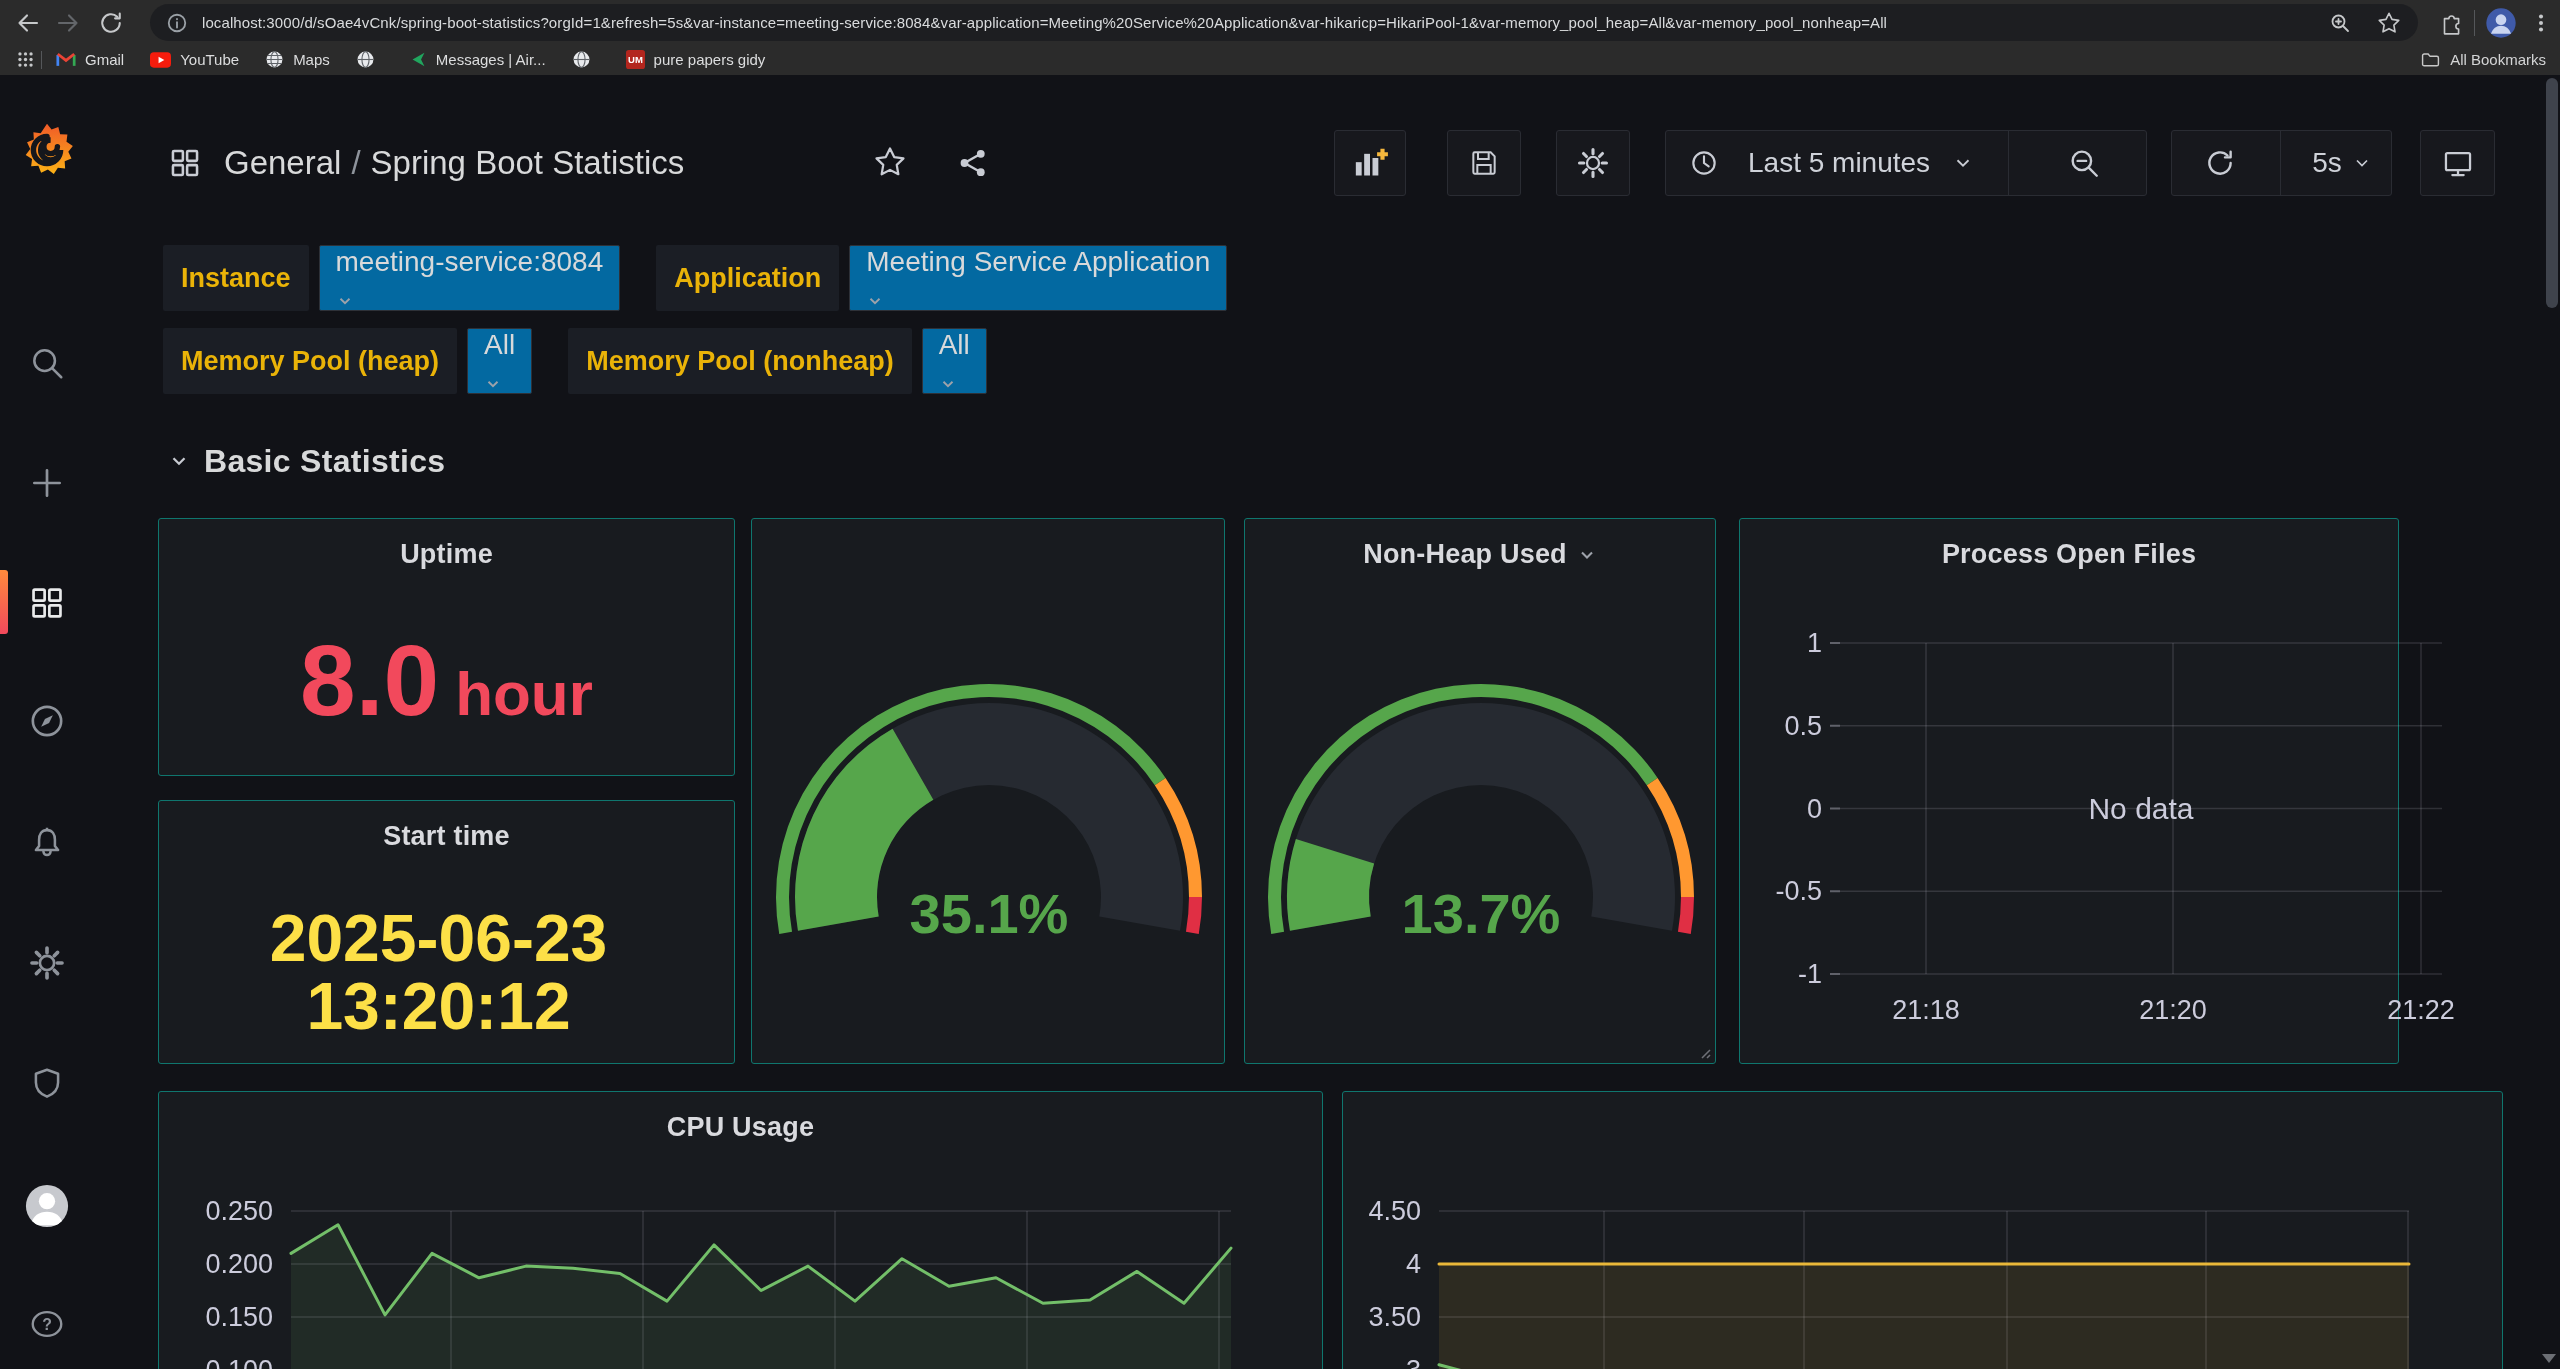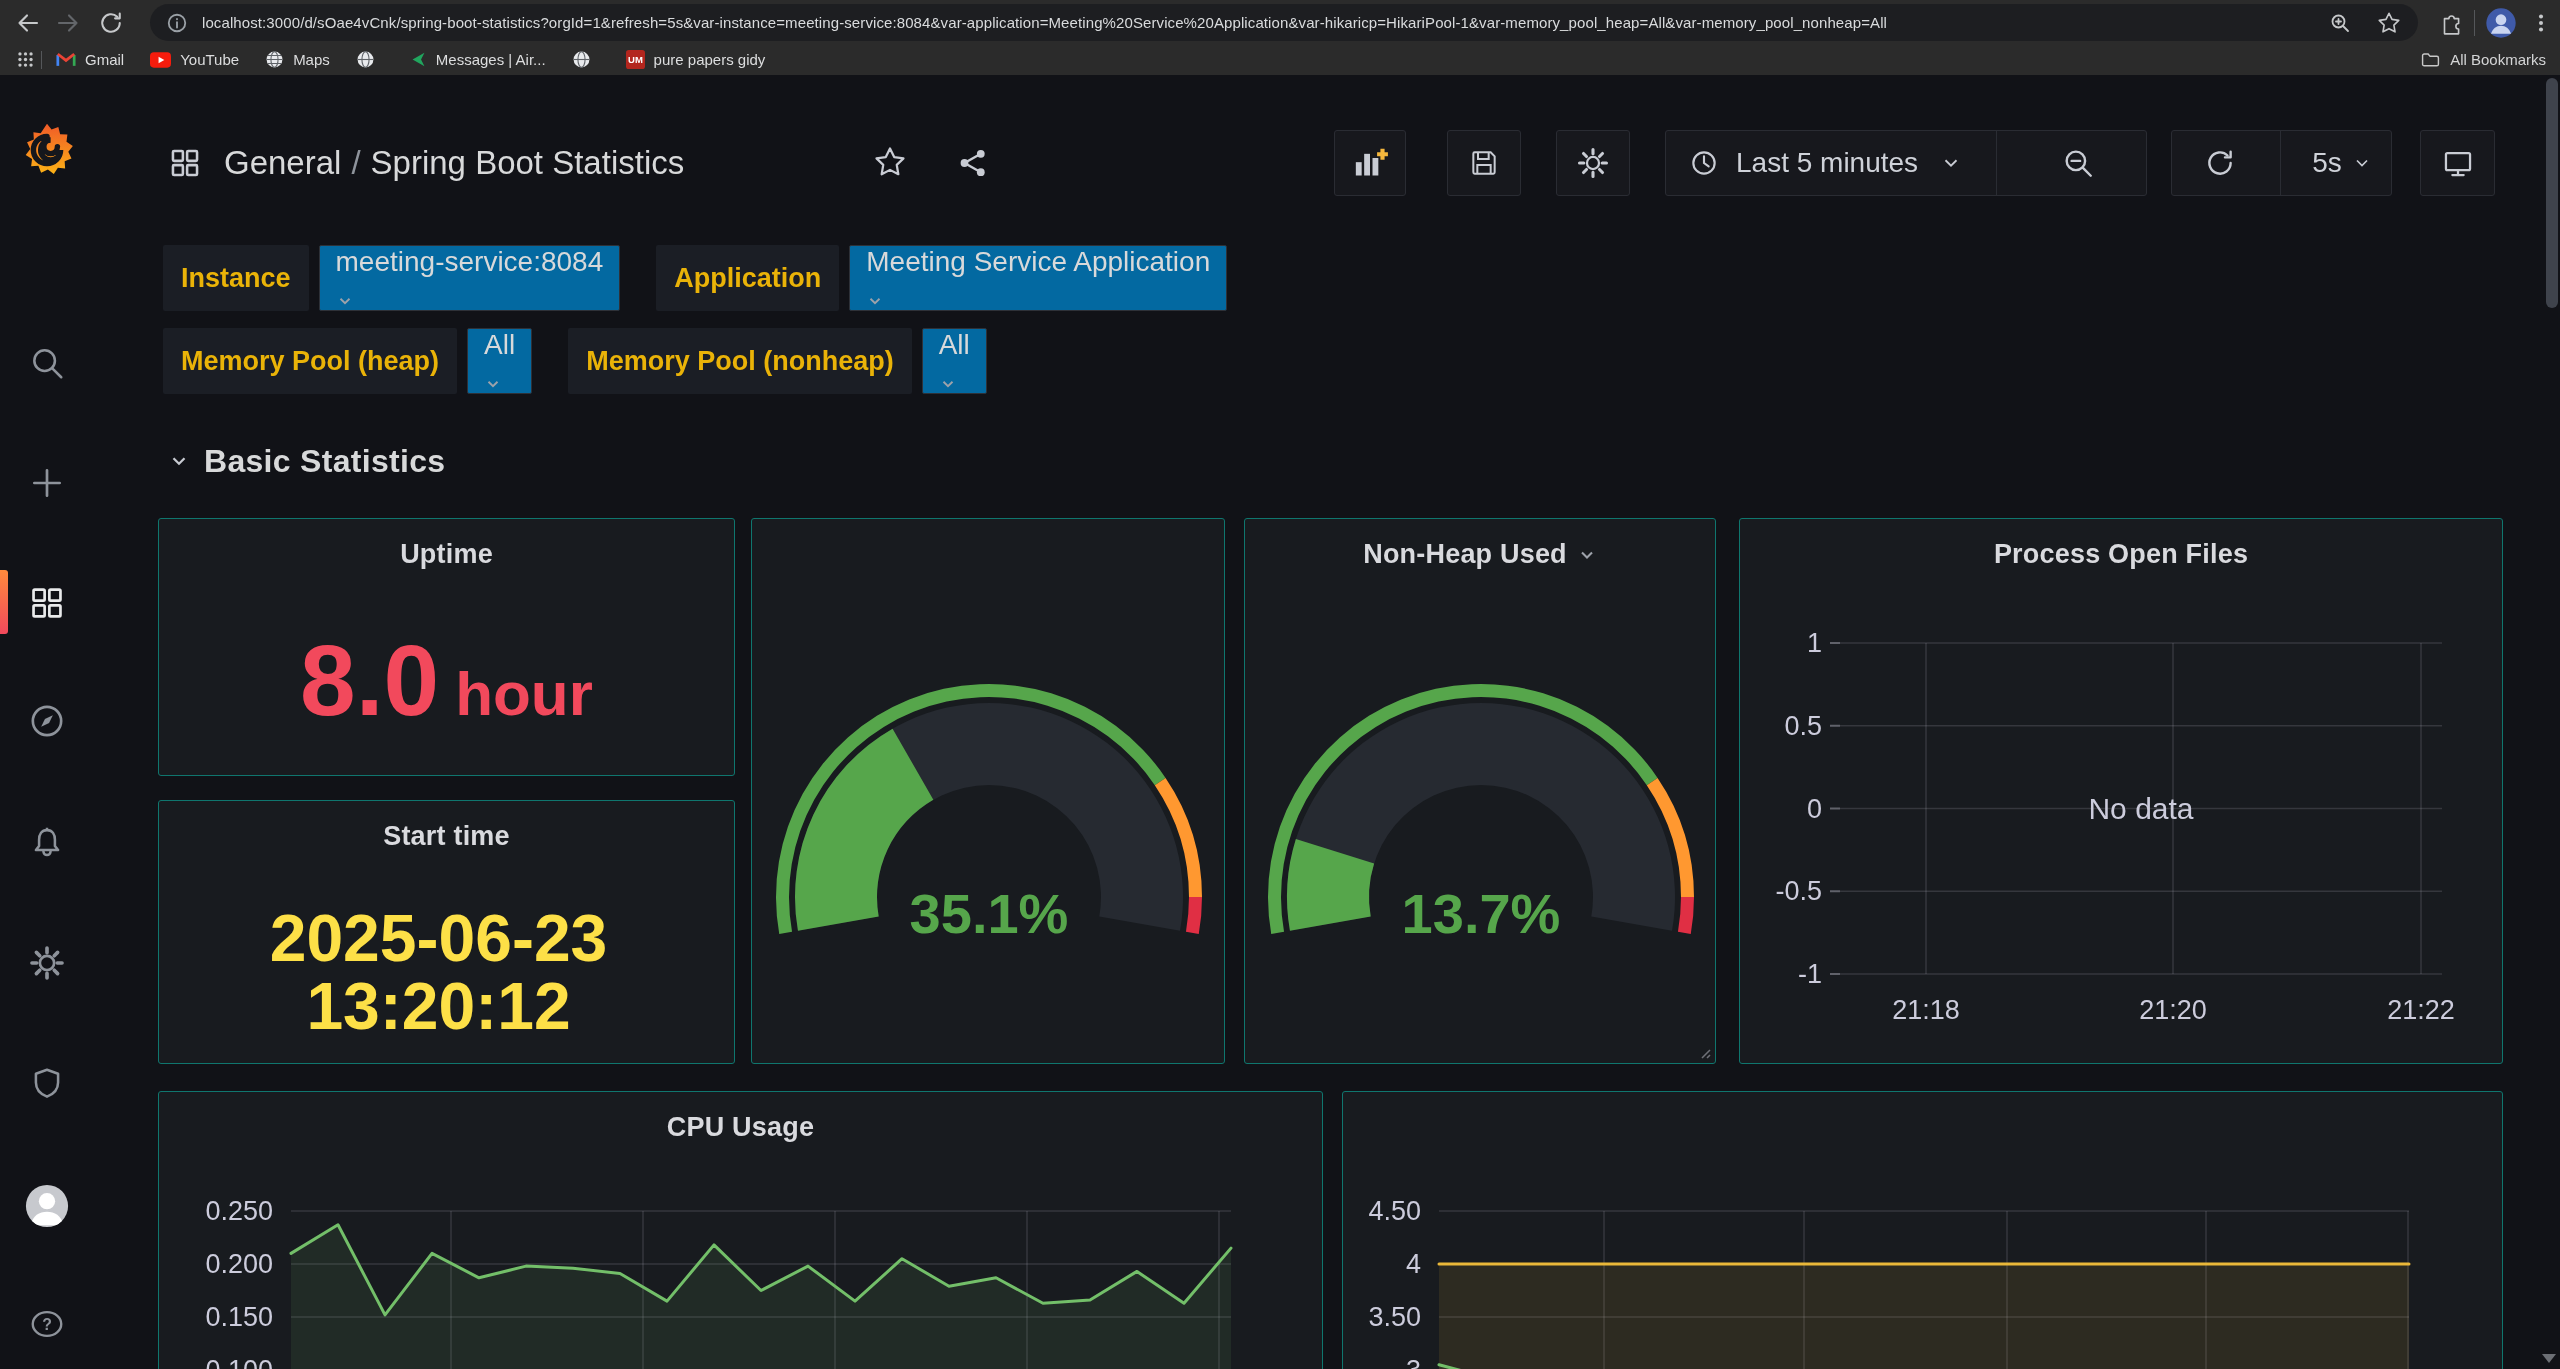--- a/index.html
+++ b/index.html
@@ -338,21 +338,21 @@
         <path d="M37 24h6M33.2 14.8l4.2-4.2M24 11V5M14.8 14.8l-4.2-4.2M11 24H5M14.8 33.2l-4.2 4.2M24 37v6M33.2 33.2l4.2 4.2"></path>
       </g>
     </svg>
 </div>
 
 <div class="hbtn" style="left:1665px;top:130px;width:482px;justify-content:flex-start;padding:0 0 0 22px">
   <svg width="32" height="32" viewBox="0 0 48 48" fill="none" stroke="#C9CCD4" stroke-width="3.2">
       <circle cx="24" cy="24" r="16"></circle>
       <path d="M24 14v10l7 5" stroke-linecap="round"></path>
     </svg>
-  <span style="margin-left:4px">Last 5 minutes</span>
+  <span style="margin-left:16px">Last 5 minutes</span>
   <svg width="22" height="22" viewBox="0 0 48 48" fill="none" stroke="#C9CCD4" stroke-width="4" style="margin-left:10px">
       <path d="M12 18l12 12 12-12"></path>
     </svg>
   <div class="divider" style="margin-left:22px"></div>
   <div style="flex:1;display:flex;align-items:center;justify-content:center">
     <svg width="34" height="34" viewBox="0 0 48 48" fill="none" stroke="#C9CCD4" stroke-width="3.4" stroke-linecap="round">
         <circle cx="21" cy="21" r="13"></circle>
         <path d="M31 31l11 11M15 21h12"></path>
       </svg>
   </div>
@@ -470,21 +470,21 @@
       <path d="M449 378A213 213 0 0 1 445.76405139160033 414.98706184305615L432.9615506024416 412.72963553338604A200 200 0 0 0 436 378Z" fill="#E02F44"></path>
       <path d="M44.947295915631656 411.6877464673845A194 194 0 1 1 427.0527040843683 411.6877464673845L346.2984683373673 397.4485958986962A112 112 0 1 0 125.7015316626327 397.4485958986962Z" fill="#262A31"></path>
       <path d="M44.947295915631656 411.6877464673845A194 194 0 0 1 50.877376267842294 319.9860863023191L129.125083206177 344.5074312673183A112 112 0 0 0 125.7015316626327 397.4485958986962Z" fill="#56A64B"></path>
       <text x="236" y="414" text-anchor="middle" font-size="56" font-weight="600" fill="#56A64B" font-family="Liberation Sans, sans-serif">13.7%</text>
     </svg>
   <svg class="grip" width="14" height="14" viewBox="0 0 14 14">
       <path d="M13 5L5 13M13 10l-3 3" stroke="#6E7077" stroke-width="1.6"></path>
     </svg>
 </div>
 
-<div class="panel" style="left:1739px;top:518px;width:764px;height:546px">
+<div class="panel" style="left:1739px;top:518px;width:660px;height:546px">
   <div class="panel-title">Process Open Files</div>
   <svg style="position:absolute;top:0;left:0" width="764" height="546" viewBox="0 0 764 546">
       <line x1="100" y1="124" x2="702" y2="124" stroke="rgba(204,204,220,0.16)" stroke-width="1.5"></line>
       <line x1="90" y1="124" x2="100" y2="124" stroke="rgba(204,204,220,0.4)" stroke-width="2"></line>
       <text x="82" y="133" text-anchor="end" fill="#CCCCDC" font-size="27" font-family="Liberation Sans, sans-serif">1</text>
       <line x1="100" y1="206.75" x2="702" y2="206.75" stroke="rgba(204,204,220,0.16)" stroke-width="1.5"></line>
       <line x1="90" y1="206.75" x2="100" y2="206.75" stroke="rgba(204,204,220,0.4)" stroke-width="2"></line>
       <text x="82" y="215.75" text-anchor="end" fill="#CCCCDC" font-size="27" font-family="Liberation Sans, sans-serif">0.5</text>
       <line x1="100" y1="289.5" x2="702" y2="289.5" stroke="rgba(204,204,220,0.16)" stroke-width="1.5"></line>
       <line x1="90" y1="289.5" x2="100" y2="289.5" stroke="rgba(204,204,220,0.4)" stroke-width="2"></line>

